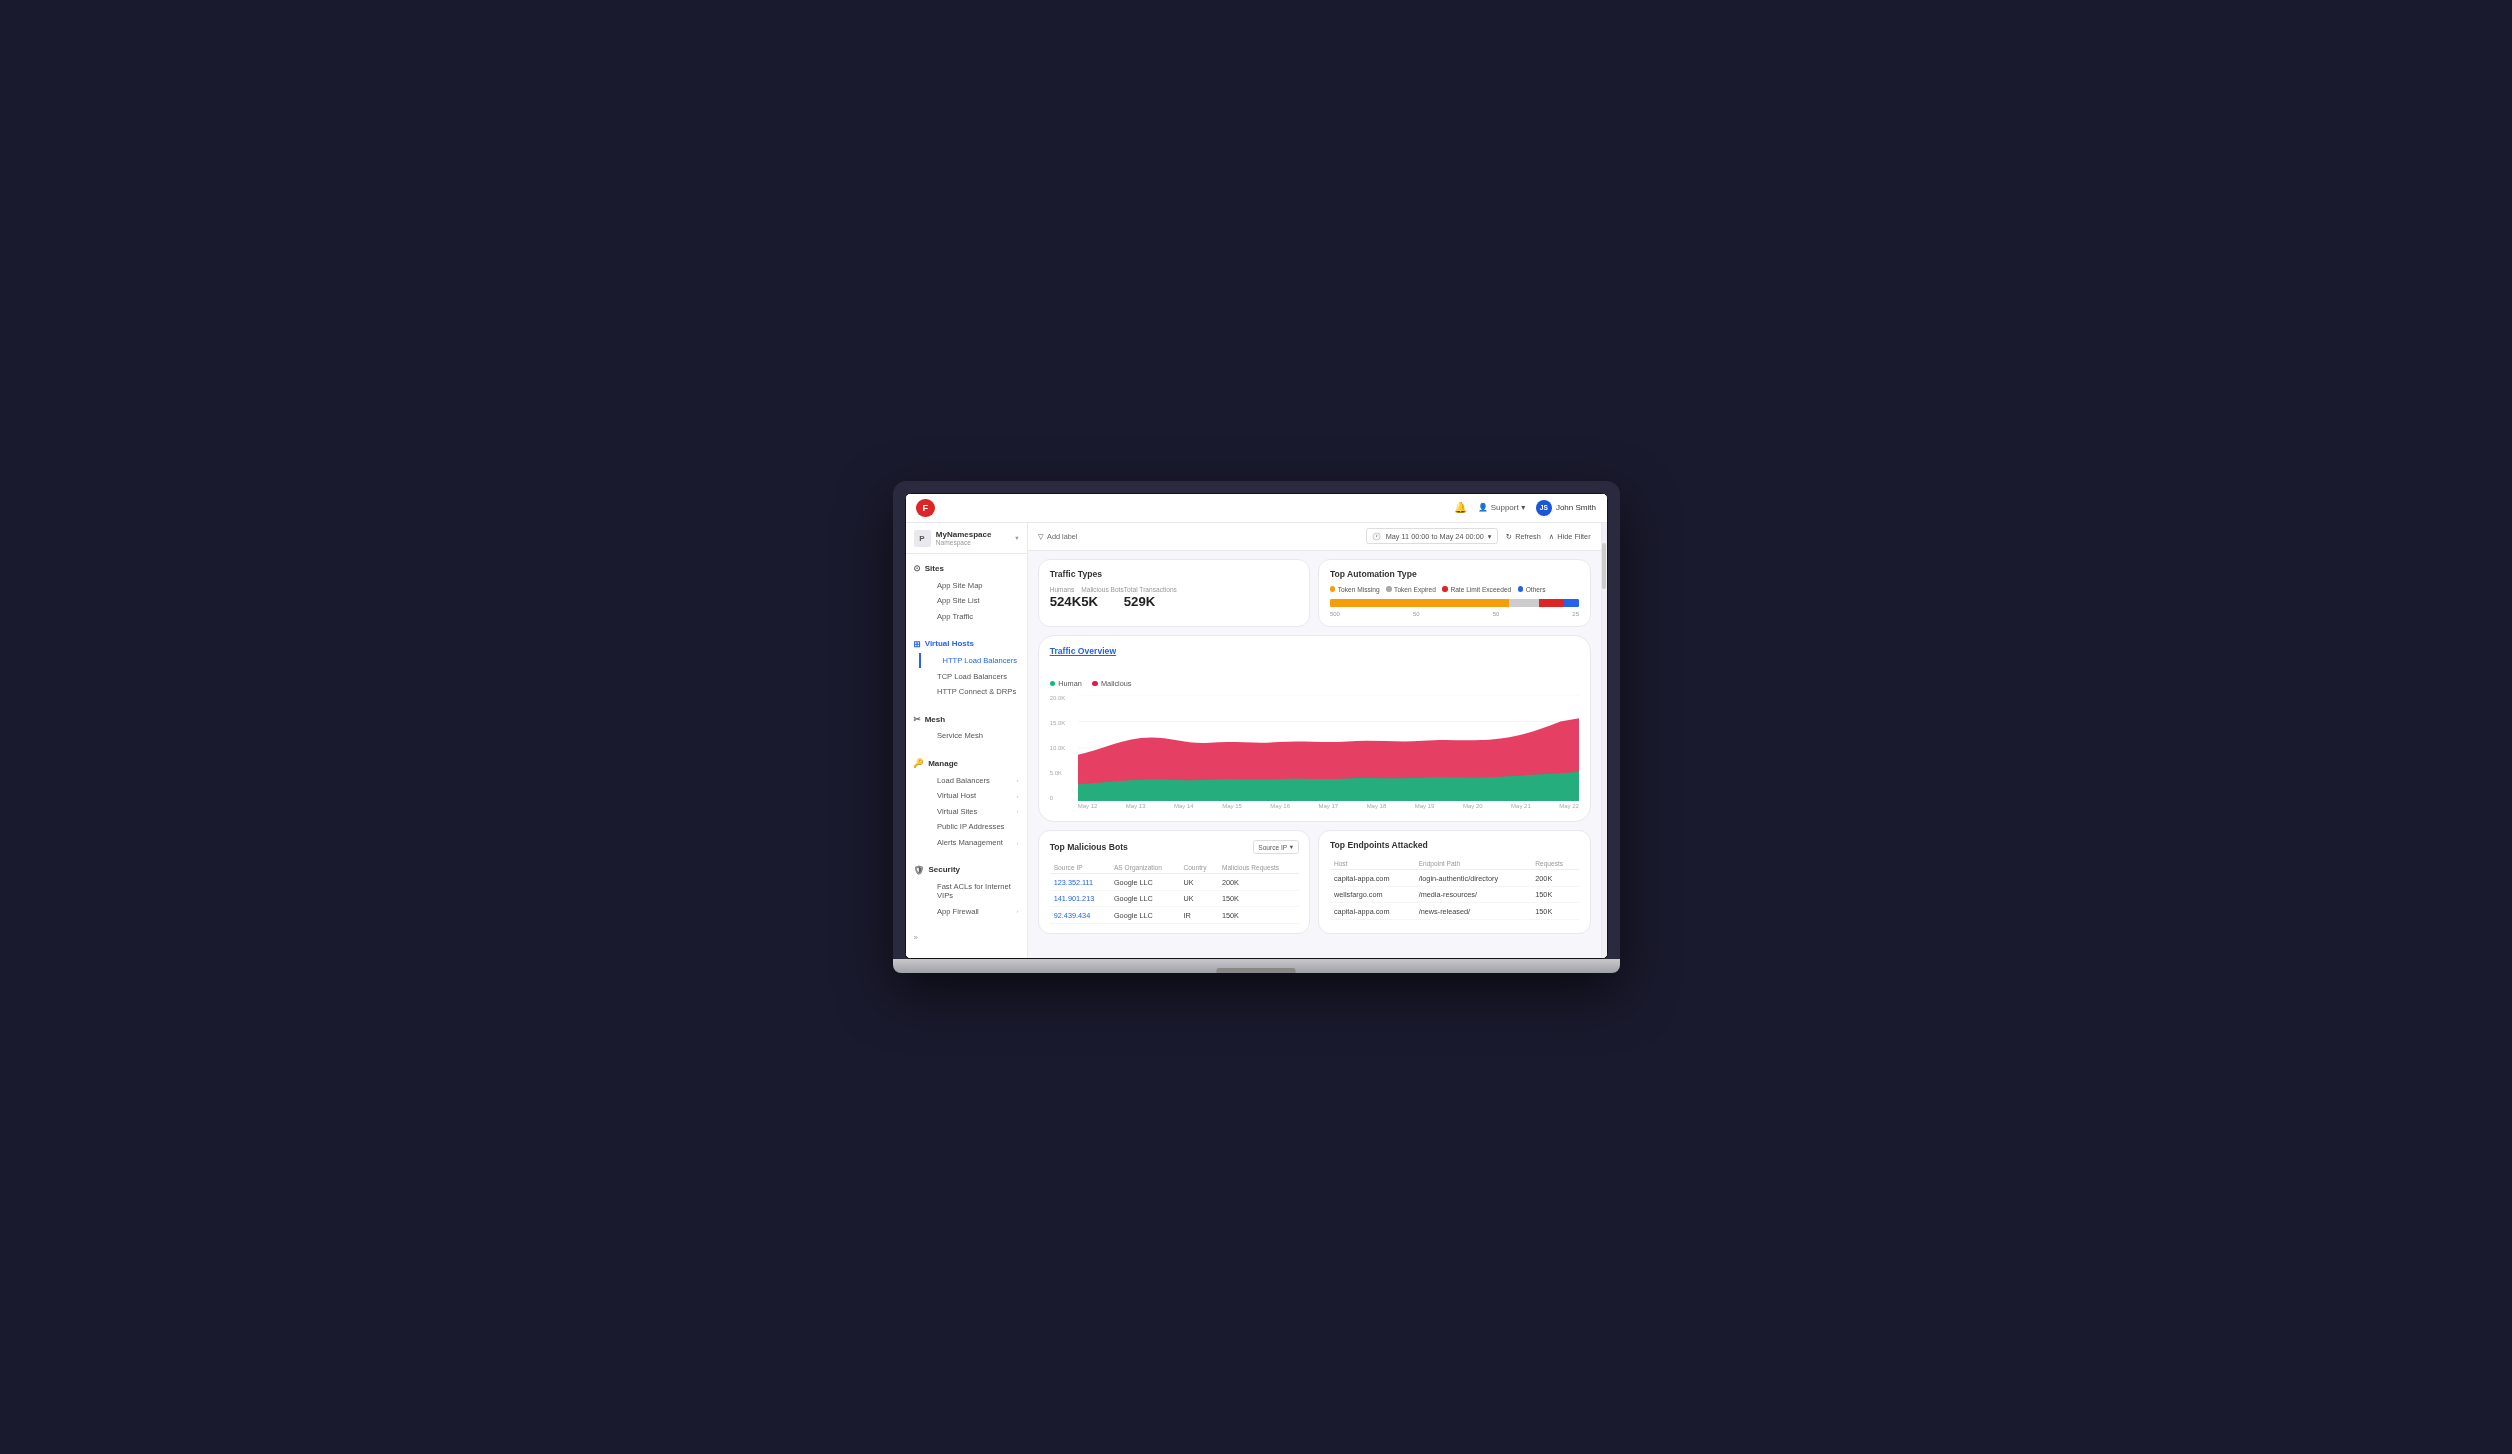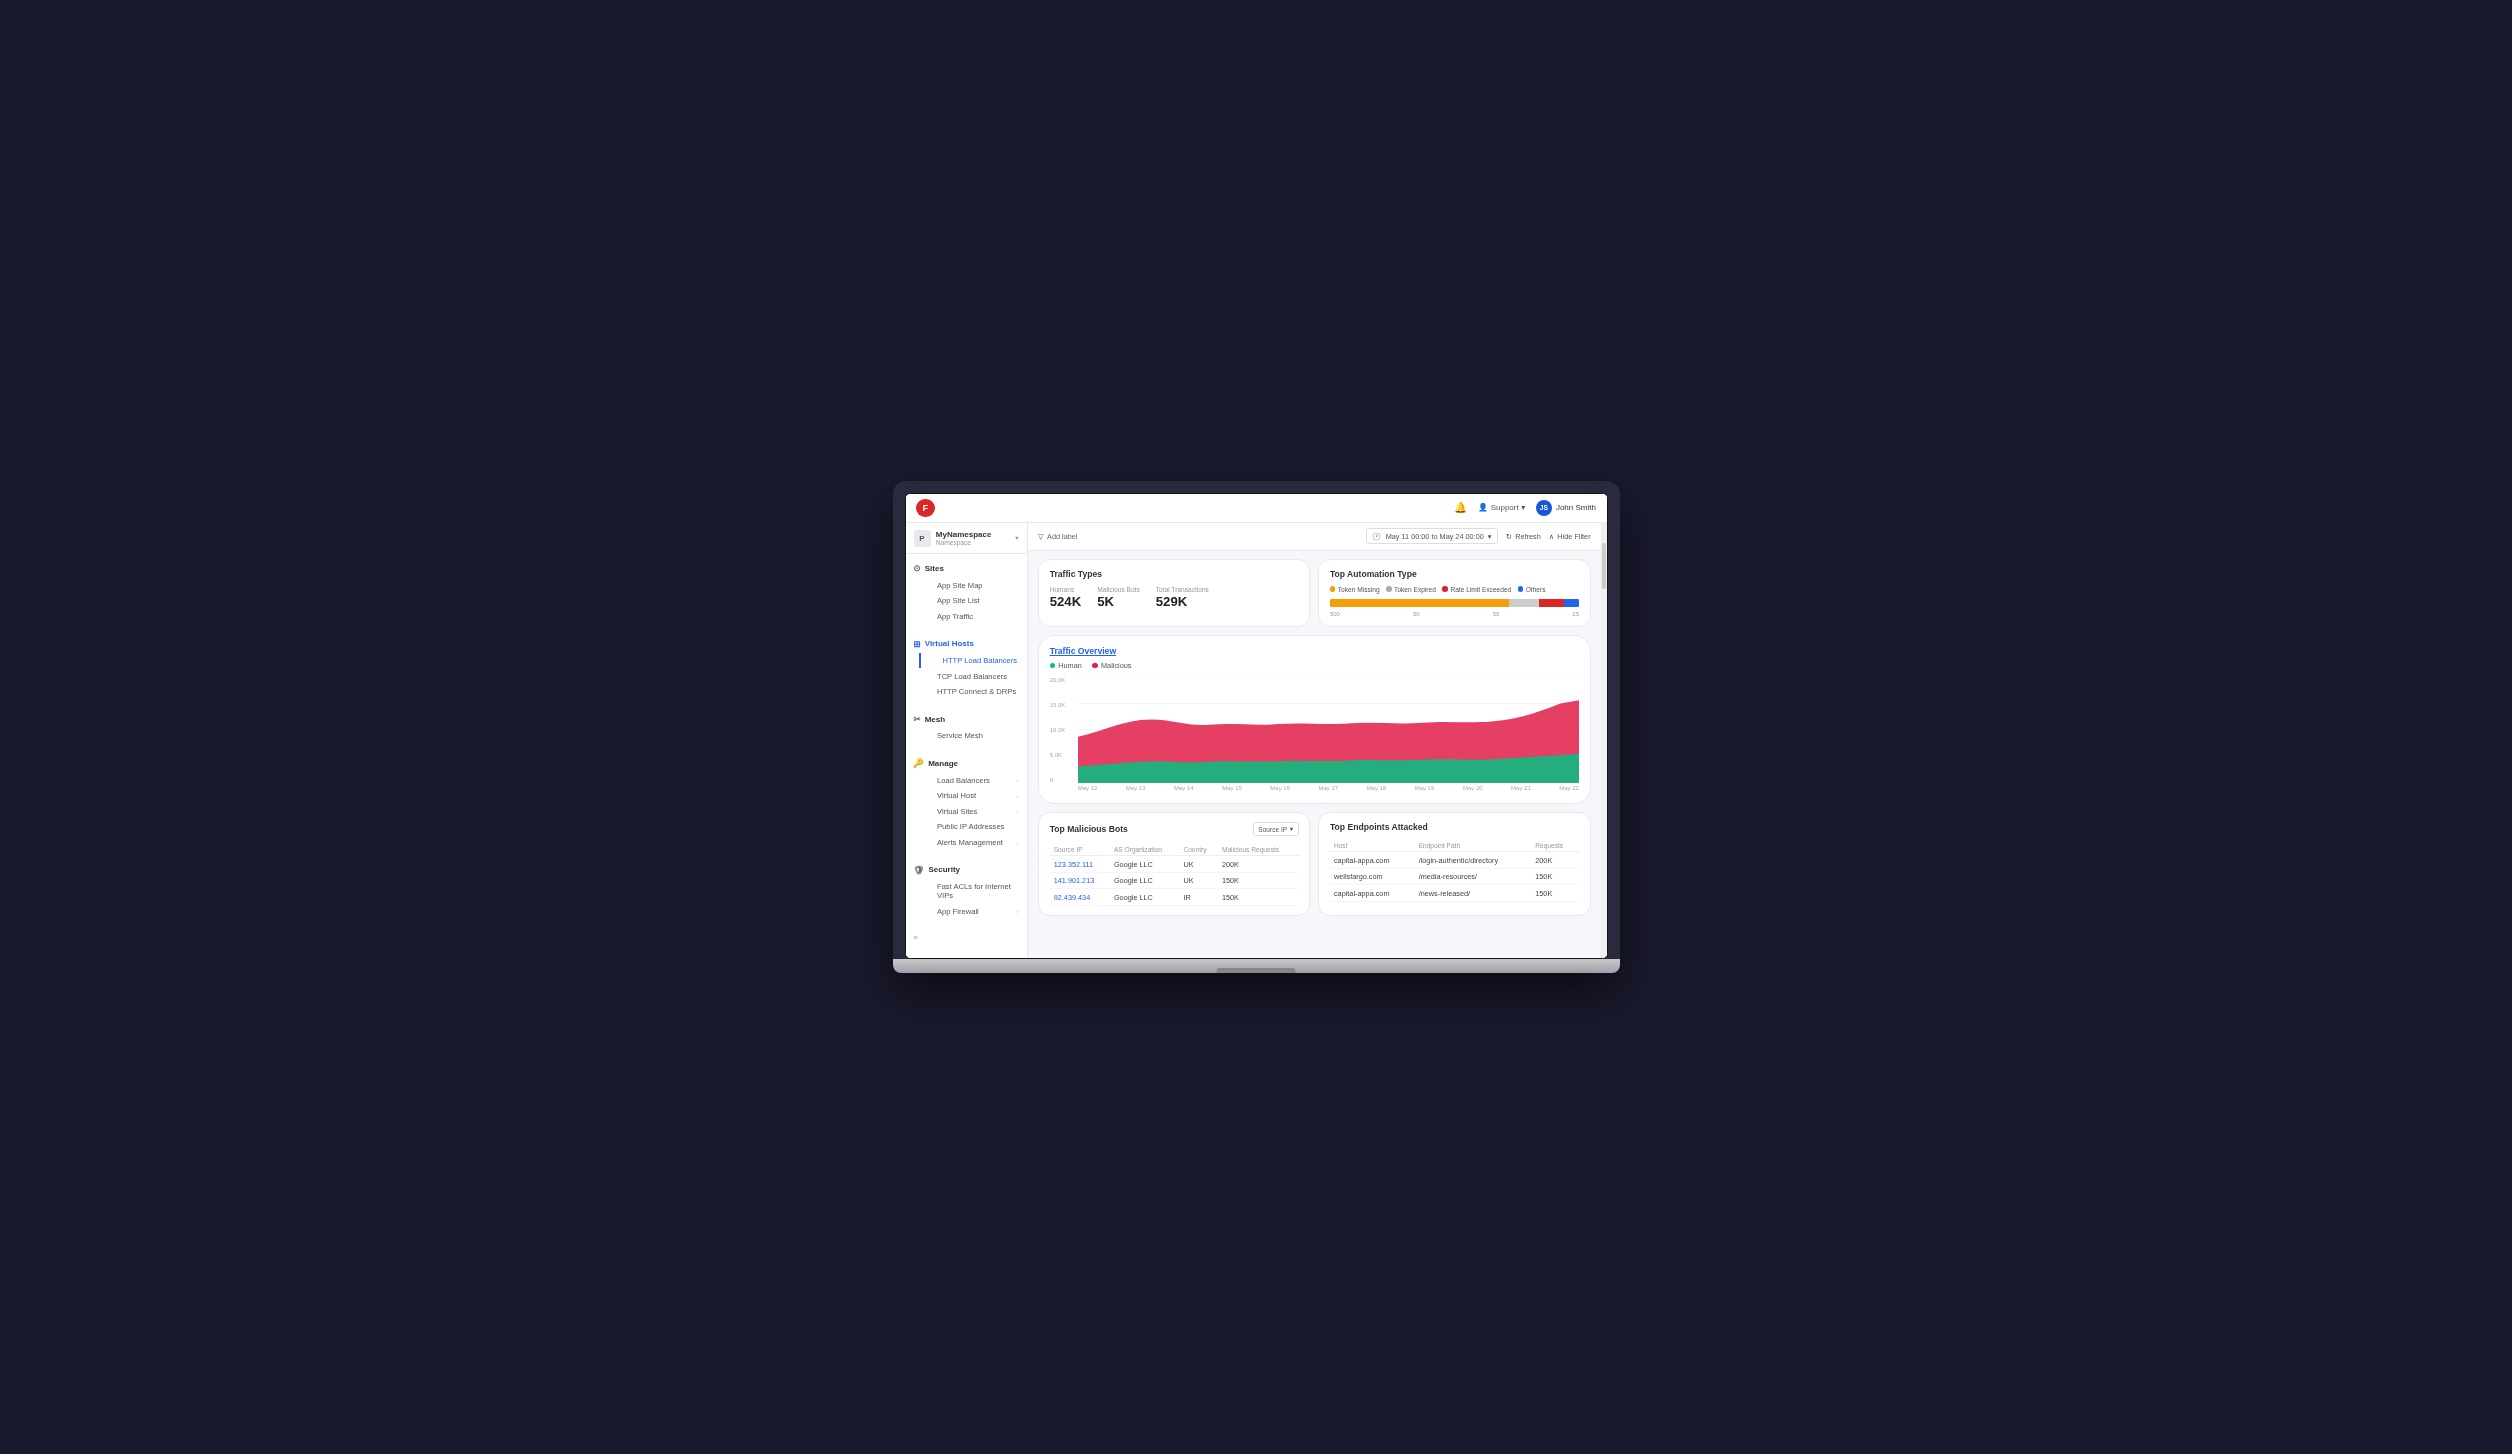--- a/index.html
+++ b/index.html
@@ -286,21 +286,21 @@
     .card-title {
       font-size: 8.6px;
       font-weight: 600;
       color: #333;
       margin-bottom: 6.6px;
     }
 
     
     .traffic-types-grid {
       display: flex;
-      gap: 16px;
+      gap: 0;
     }
     .traffic-stat {
       display: flex;
       flex-direction: column;
     }
     .traffic-stat-label {
       font-size: 6.6px;
       color: #999;
       margin-bottom: 1.3px;
     }
@@ -369,20 +369,21 @@
       display: flex;
       gap: 10.6px;
       margin-bottom: 6.6px;
     }
     .chart-legend-item {
       display: flex;
       align-items: center;
       gap: 3.3px;
       font-size: 7.3px;
       color: #555;
+      margin-top: 18px;
     }
     .chart-dot {
       width: 5.3px;
       height: 5.3px;
       border-radius: 50%;
     }
 
     .chart-area {
       position: relative;
       height: 106px;

